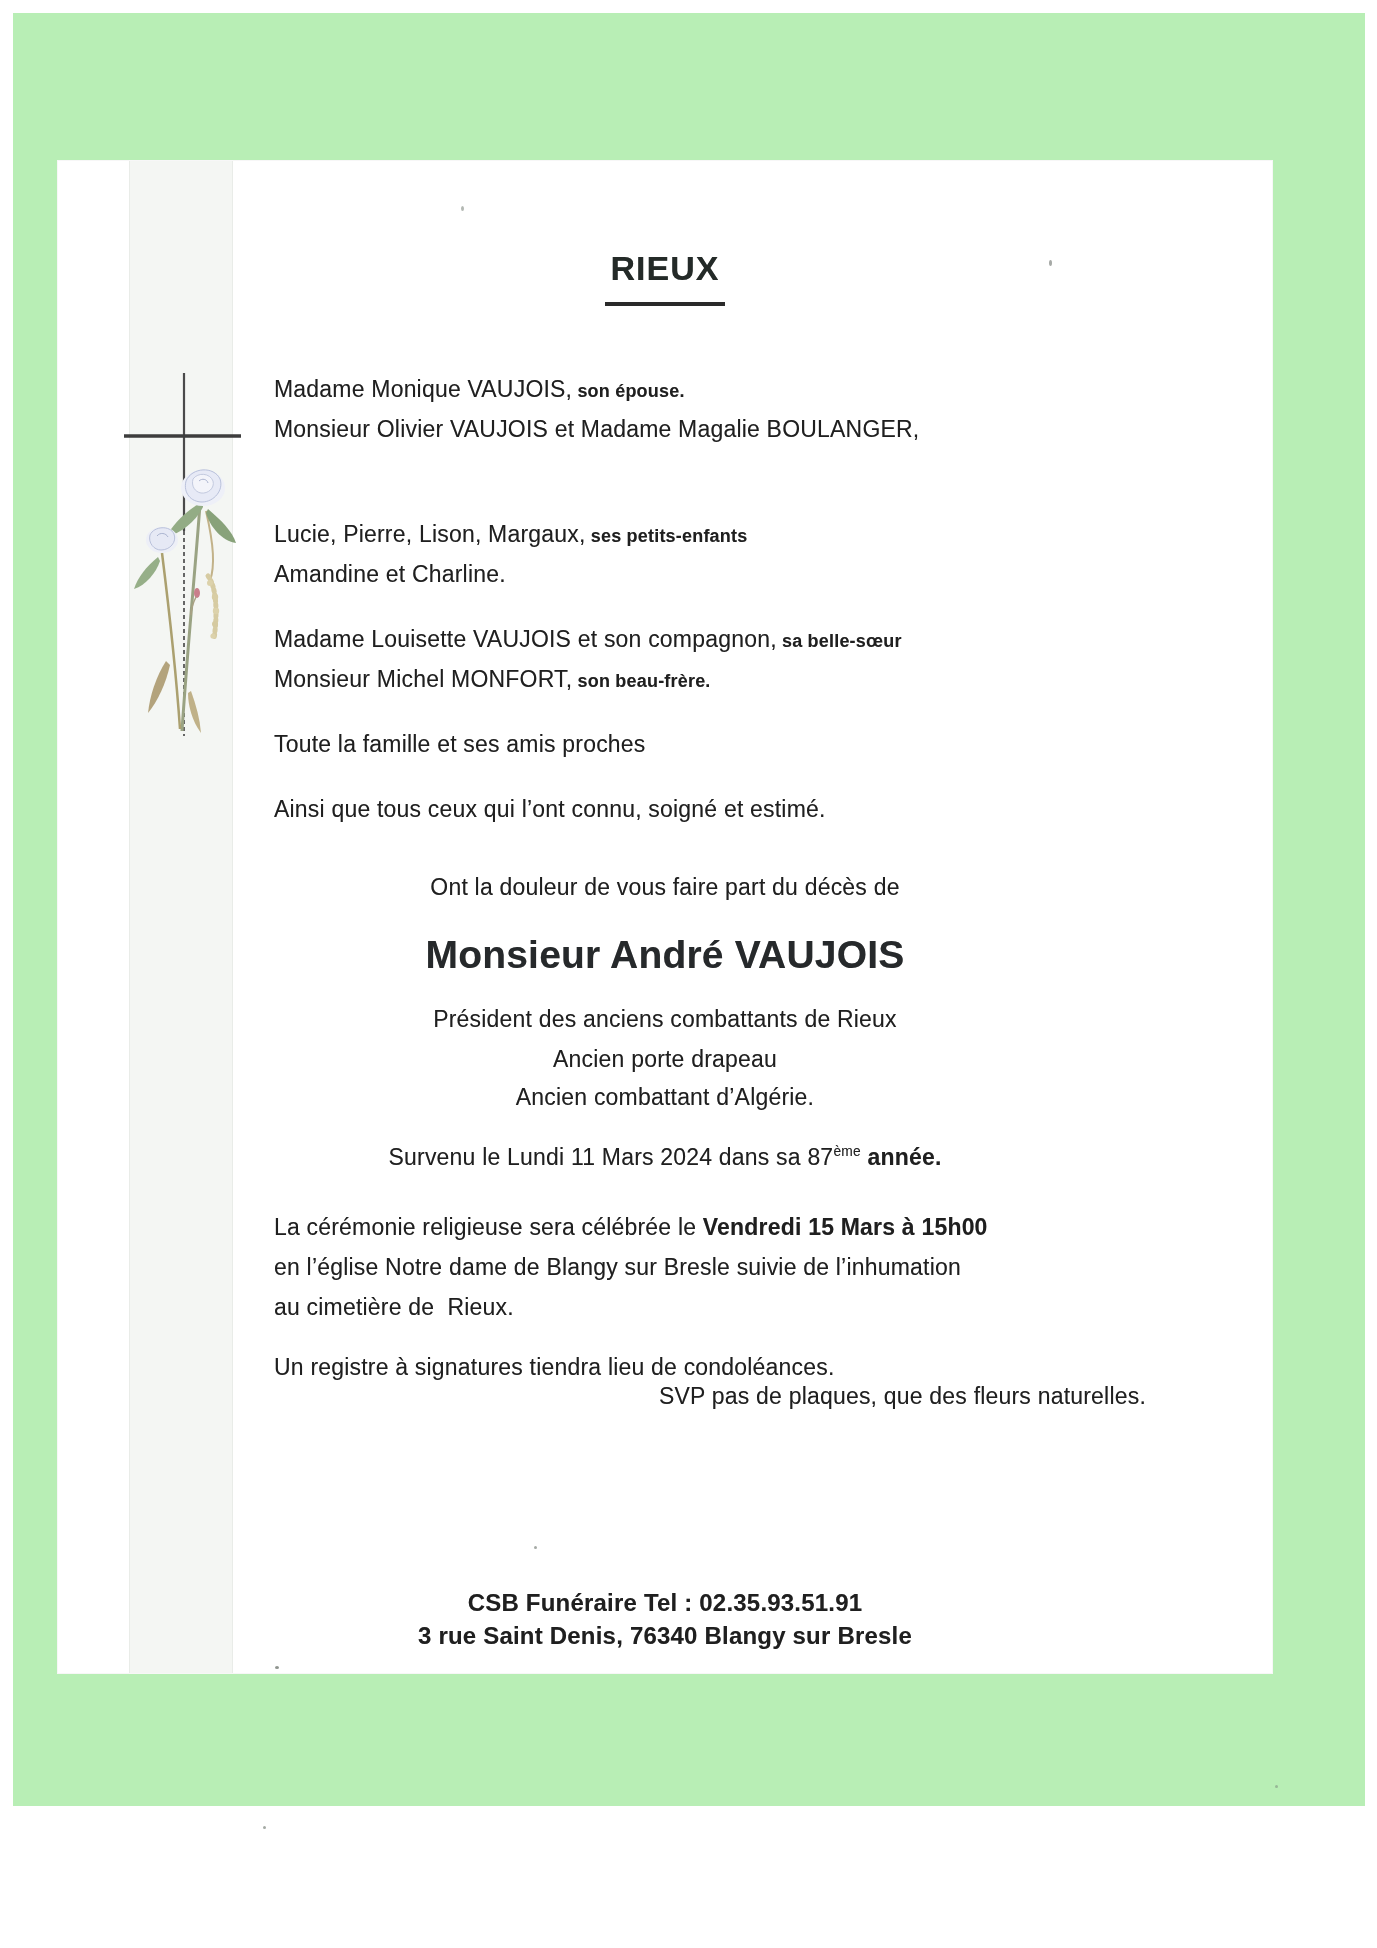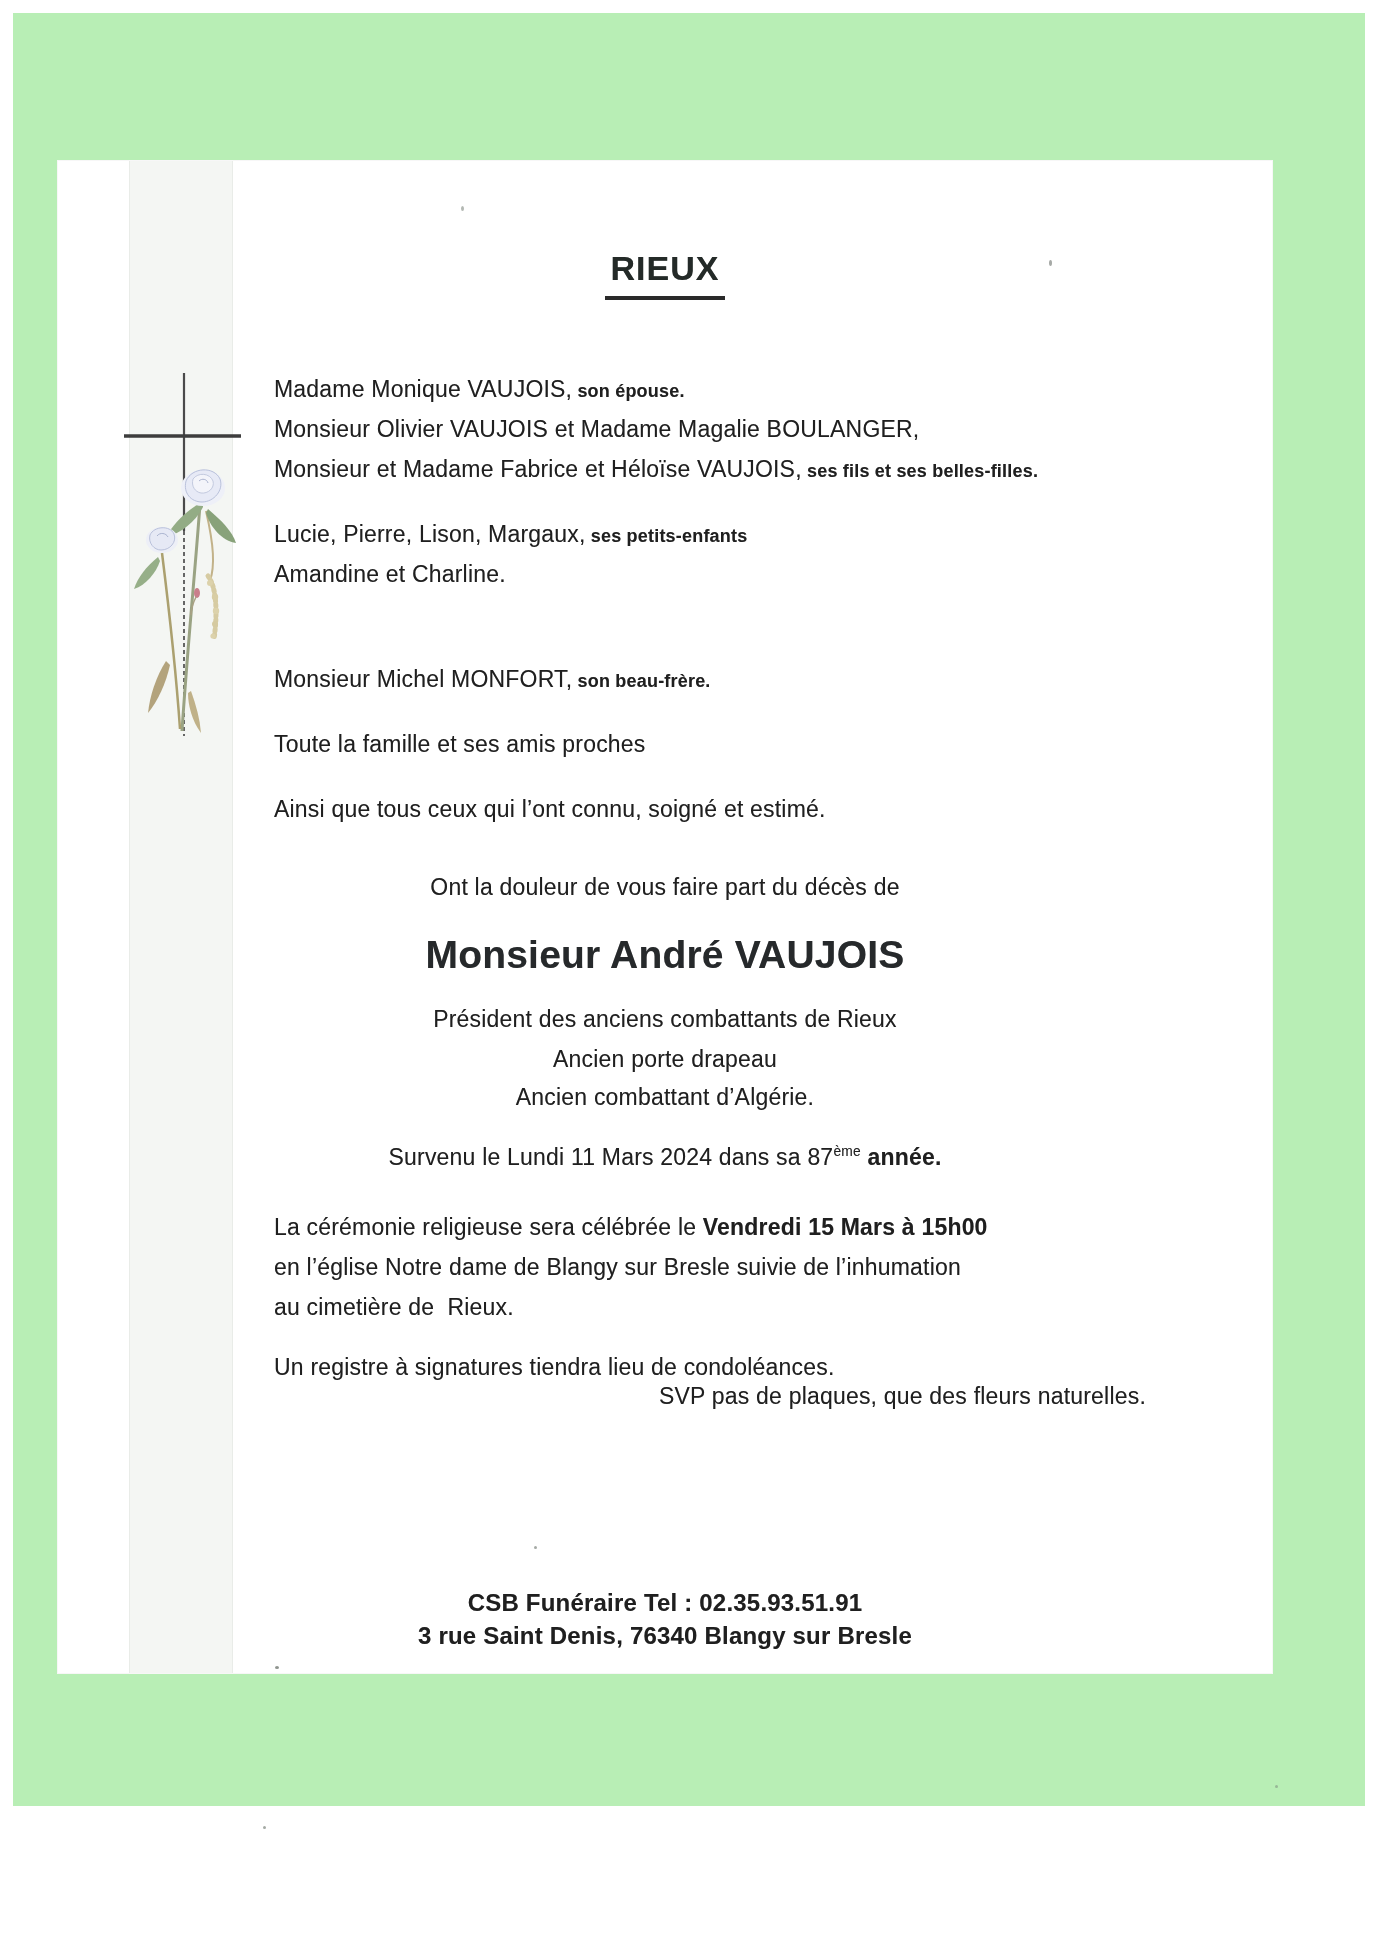--- a/index.html
+++ b/index.html
@@ -23,21 +23,21 @@
     position:absolute;white-space:pre;font-size:23px;color:#1f1f1f;
     letter-spacing:0.2px;text-shadow:0 0 0.5px rgba(40,40,40,0.35);
   }
   .centered{left:0;width:100%;text-align:center;}
   .b{font-weight:700;}
   .sm{font-size:18px;font-weight:700;margin-top:48px;}
   sup{font-size:0.6em;line-height:0;}
   .title-row{position:absolute;top:88px;left:0;width:100%;text-align:center;}
   .title{
     display:inline-block;font-size:34px;font-weight:700;letter-spacing:1px;color:#242a28;
-    border-bottom:4px solid #2a2a2a;padding:0 6px 8px 6px;
+    border-bottom:4px solid #2a2a2a;padding:0 6px 14px 6px;
     text-shadow:0 0 0.5px rgba(30,35,33,0.5);
   }
   .name-line{font-size:39px;font-weight:700;color:#26292b;}
   .footer-line{font-size:24px;font-weight:700;}
   .flower-art{position:absolute;left:38px;top:200px;width:170px;height:390px;}
   .speck{position:absolute;border-radius:50%;}
 </style>
 </head>
 <body>
 
@@ -87,23 +87,23 @@
           <path d="M100 236 C 97 242, 95 248, 95 254" stroke="#a9a184" stroke-width="1.5" fill="none"></path>
         </g>
       </svg>
 
       <div class="title-row">
         <span class="title">RIEUX</span>
       </div>
 
       <div class="line" style="left:216px;top:215px"><span>Madame Monique VAUJOIS,</span><span class="b sm"> son épouse.</span></div>
       <div class="line" style="left:216px;top:255px"><span>Monsieur Olivier VAUJOIS et Madame Magalie BOULANGER,</span></div>
-      <div class="line" style="left:216px;top:295px"><span>Monsieur et Madame Fabrice et Héloïse VAUJOIS,</span><span class="b sm"> ses fils et ses belles-filles.</span></div>
       <div class="line" style="left:216px;top:360px"><span>Lucie, Pierre, Lison, Margaux,</span><span class="b sm"> ses petits-enfants</span></div>
       <div class="line" style="left:216px;top:400px"><span>Amandine et Charline.</span></div>
+      <div class="line" style="left:216px;top:465px"><span>Madame Louisette VAUJOIS et son compagnon,</span><span class="b sm"> sa belle-sœur</span></div>
       <div class="line" style="left:216px;top:505px"><span>Monsieur Michel MONFORT,</span><span class="b sm"> son beau-frère.</span></div>
       <div class="line" style="left:216px;top:570px"><span>Toute la famille et ses amis proches</span></div>
       <div class="line" style="left:216px;top:635px"><span>Ainsi que tous ceux qui l’ont connu, soigné et estimé.</span></div>
 
       <div class="line centered" style="top:713px"><span>Ont la douleur de vous faire part du décès de</span></div>
       <div class="line centered name-line" style="top:772px"><span class="b">Monsieur André VAUJOIS</span></div>
       <div class="line centered" style="top:845px"><span>Président des anciens combattants de Rieux</span></div>
       <div class="line centered" style="top:885px"><span>Ancien porte drapeau</span></div>
       <div class="line centered" style="top:923px"><span>Ancien combattant d’Algérie.</span></div>
       <div class="line centered" style="top:983px"><span>Survenu le Lundi 11 Mars 2024 dans sa 87</span><span><sup>ème</sup></span><span> </span><span class="b">année.</span></div>

